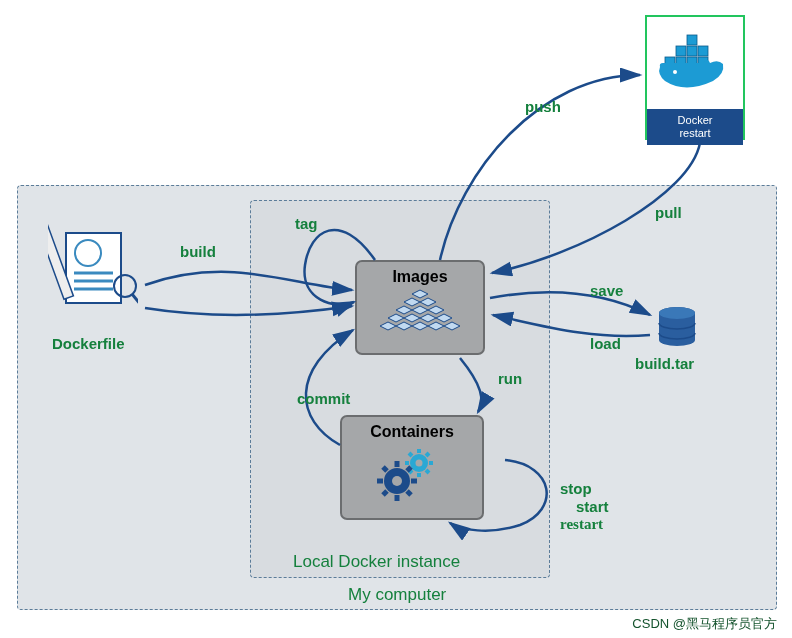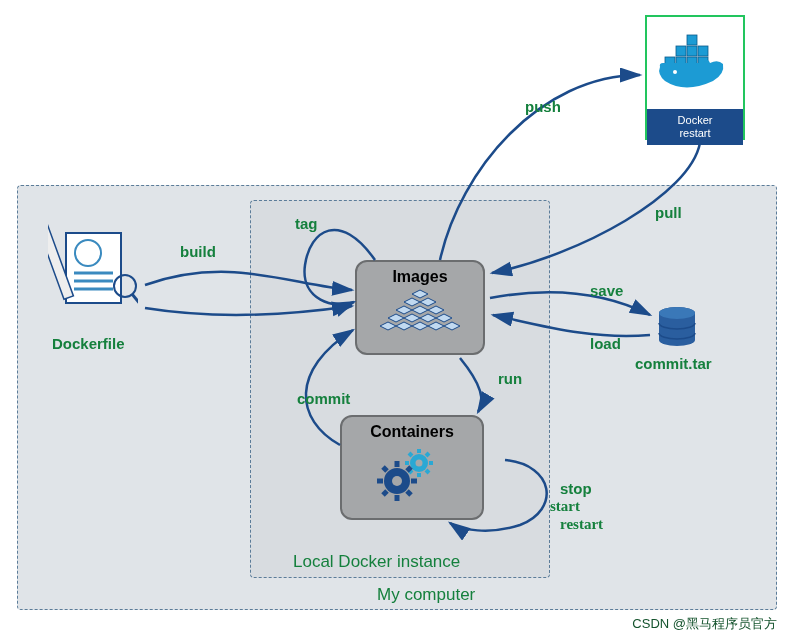--- a/index.html
+++ b/index.html
@@ -32,21 +32,21 @@
       left: 250px;
       top: 200px;
       width: 300px;
       height: 378px;
       background: #d8dce0;
     }
     .node-box {
       position: absolute;
       background: #a5a7a9;
       border: 2px solid #6b6d6f;
-      border-radius: 12px;
+      border-radius: 7px;
       text-align: center;
     }
     .images-box {
       left: 355px;
       top: 260px;
       width: 130px;
       height: 95px;
     }
     .containers-box {
       left: 340px;
@@ -105,21 +105,21 @@
       height: 638px;
       pointer-events: none;
     }
   </style>
 </head>
 <body>
 
 <div class="dashed-box my-computer"></div>
 <div class="dashed-box local-docker"></div>
 
-<div class="label" style="left:377px; top:585px; font-weight:normal; font-size:17px;">My computer</div>
+<div class="label" style="left:348px; top:585px; font-weight:normal; font-size:17px;">My computer</div>
 <div class="label" style="left:293px; top:552px; font-weight:normal; font-size:17px;">Local Docker instance</div>
 
 <div class="dockerfile-icon">
   <svg width="90" height="105" viewBox="0 0 90 105">
     <rect x="18" y="15" width="55" height="70" fill="#fff" stroke="#1c4b8a" stroke-width="2"></rect>
     <line x1="26" y1="55" x2="65" y2="55" stroke="#3a8abf" stroke-width="3"></line>
     <line x1="26" y1="63" x2="65" y2="63" stroke="#3a8abf" stroke-width="3"></line>
     <line x1="26" y1="71" x2="65" y2="71" stroke="#3a8abf" stroke-width="3"></line>
     <circle cx="40" cy="35" r="13" fill="none" stroke="#3a8abf" stroke-width="2"></circle>
     <rect x="2" y="2" width="10" height="80" fill="#eee" stroke="#1c4b8a" stroke-width="1.5" transform="rotate(-20 7 42)"></rect>
@@ -209,21 +209,21 @@
 
 <div class="backup-icon">
   <svg width="45" height="45" viewBox="0 0 45 45">
     <ellipse cx="22" cy="8" rx="18" ry="6" fill="#1c4b8a"></ellipse>
     <path d="M4 8 L4 35 A18 6 0 0 0 40 35 L40 8" fill="#2a5e9f"></path>
     <ellipse cx="22" cy="8" rx="18" ry="6" fill="#3a78b8"></ellipse>
     <path d="M4 18 A18 6 0 0 0 40 18" fill="none" stroke="#1c4b8a" stroke-width="1.5"></path>
     <path d="M4 28 A18 6 0 0 0 40 28" fill="none" stroke="#1c4b8a" stroke-width="1.5"></path>
   </svg>
 </div>
-<div class="label" style="left:635px; top:355px;">commit.tar</div>
+<div class="label" style="left:635px; top:355px;">build.tar</div>
 
 <svg class="arrows">
   <defs>
     <marker id="ah" markerWidth="10" markerHeight="10" refX="8" refY="3" orient="auto">
       <path d="M0,0 L9,3 L0,6 z" fill="#1c4b8a"></path>
     </marker>
   </defs>
 
   <path d="M145 285 C230 255, 290 285, 352 290" fill="none" stroke="#1c4b8a" stroke-width="2.5" marker-end="url(#ah)"></path>
   <path d="M145 308 C220 320, 290 315, 352 306" fill="none" stroke="#1c4b8a" stroke-width="2.5" marker-end="url(#ah)"></path>
@@ -247,16 +247,16 @@
 
 <div class="label" style="left:180px; top:243px;">build</div>
 <div class="label" style="left:295px; top:215px;">tag</div>
 <div class="label" style="left:525px; top:98px;">push</div>
 <div class="label" style="left:655px; top:204px;">pull</div>
 <div class="label" style="left:590px; top:282px;">save</div>
 <div class="label" style="left:590px; top:335px;">load</div>
 <div class="label" style="left:498px; top:370px;">run</div>
 <div class="label" style="left:297px; top:390px;">commit</div>
 <div class="label" style="left:560px; top:480px;">stop</div>
-<div class="label" style="left:550px; top:498px;font-family:Liberation Serif, serif;">start</div>
+<div class="label" style="left:576px; top:498px;">start</div>
 <div class="label" style="left:560px; top:516px;font-family:Liberation Serif, serif;">restart</div>
 
 <div class="watermark">CSDN @黑马程序员官方</div>
 
 </body></html>

